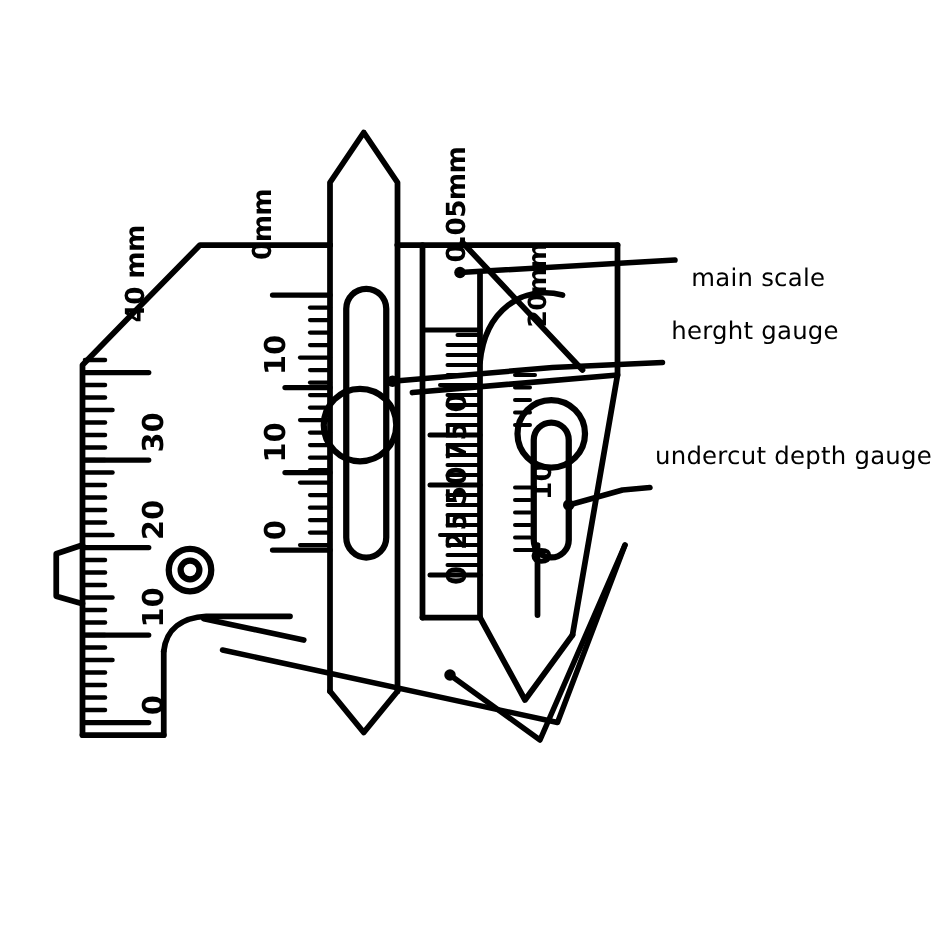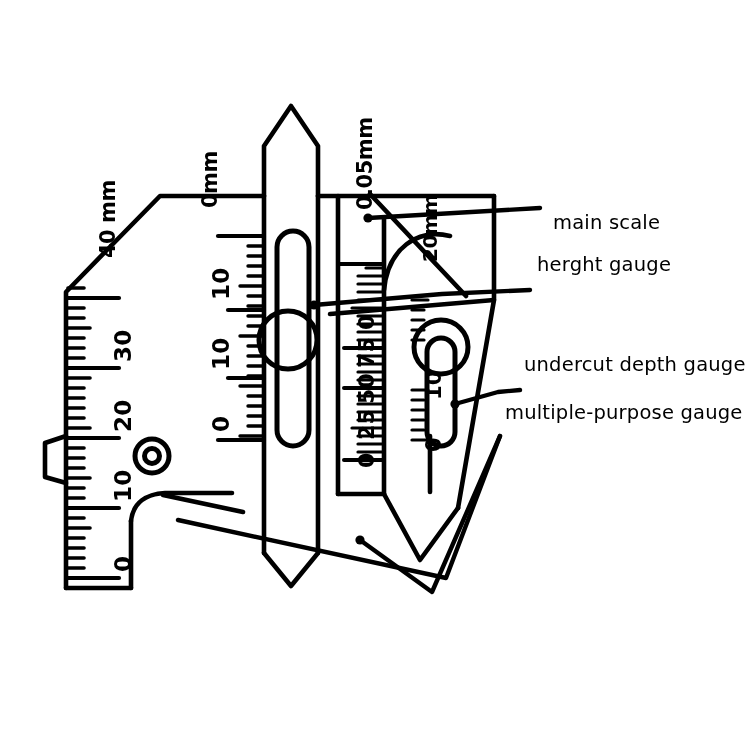--- a/index.html
+++ b/index.html
@@ -252,15 +252,14 @@
               font-weight:bold; font-size:21px;">10</div>
   <div class="callout-text" style="left:424px; top:452px; transform:rotate(-90deg); transform-origin:left top;
               font-weight:bold; font-size:21px;">0</div>
 
   <div class="callout-text" style="left:553px; top:190px;margin-top:23px;">main scale</div>
 
   <div class="callout-text" style="left:537px; top:255px;">herght gauge</div>
 
   <div class="callout-text" style="left:524px; top:355px;">undercut depth gauge</div>
 
-  <div class="callout-text" style="left:505px; top:403px;">multiple-purpose gauge</div>
 
 </div>
 
 </body></html>

